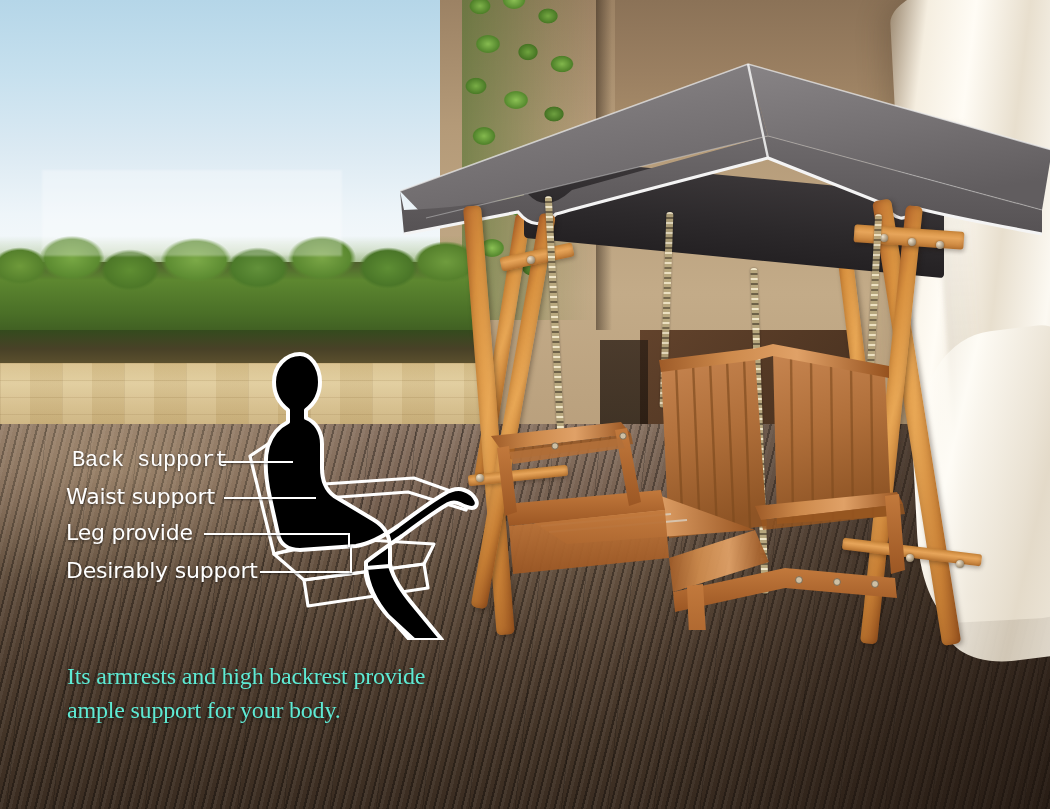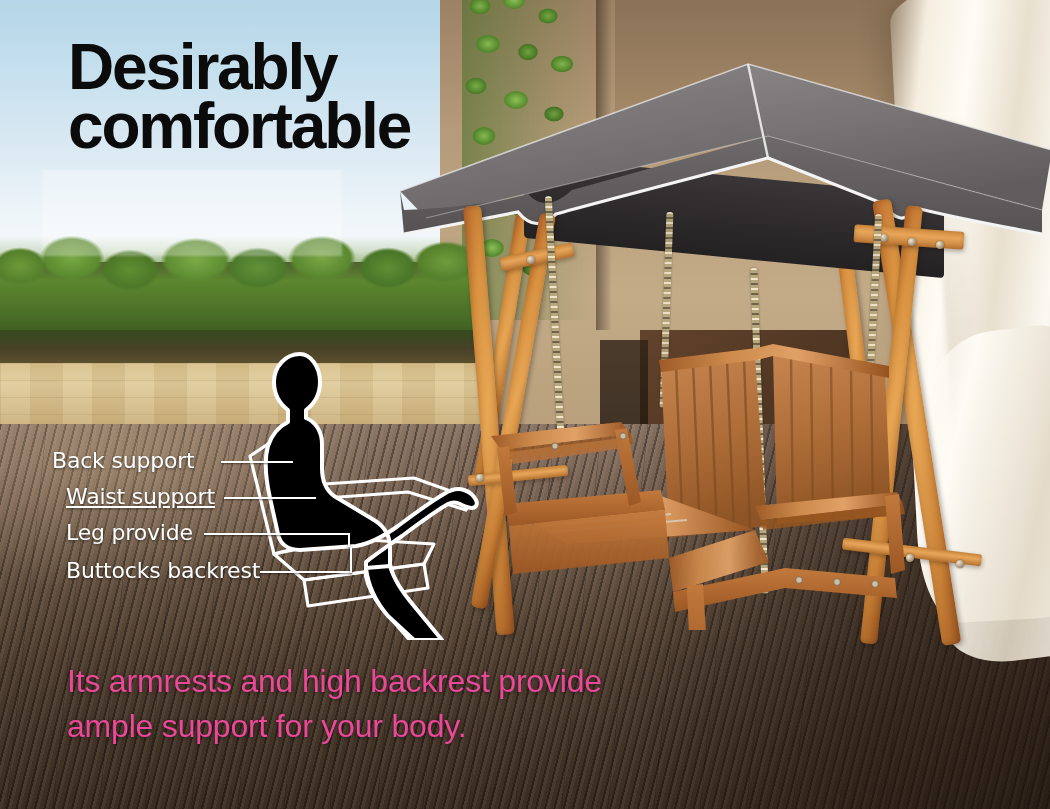--- a/index.html
+++ b/index.html
@@ -241,23 +241,23 @@
     font-family:"DejaVu Sans", sans-serif;
     text-shadow:0 1px 3px rgba(0,0,0,.55);
     white-space:nowrap;
   }
   .leader {
     position:absolute; height:2px; background:#ffffff;
     box-shadow:0 1px 2px rgba(0,0,0,.5);
   }
   .caption {
     position:absolute; left:67px; top:659px;
-    color:#ec4899; font-size:32px; line-height:1.42;
+    color:#5eead4; font-size:24px; line-height:1.42;
     letter-spacing:-.2px;
-    font-family:Liberation Sans, sans-serif;
+    font-family:Liberation Serif, serif;
     text-shadow:0 1px 4px rgba(0,0,0,.55);
     white-space:pre-line;
   }
 </style>
 </head>
 <body>
 
 <div id="stage">
 
   <div class="sky"></div>
@@ -471,25 +471,23 @@
 
   <div class="leader" style="left:221px; top:461px; width:72px;"></div>
   <div class="leader" style="left:224px; top:497px; width:92px;"></div>
   <div class="leader" style="left:204px; top:533px; width:146px;"></div>
   <div class="leader" style="left:260px; top:571px; width:92px;"></div>
   <div class="leader" style="left:350px; top:546px; width:2px; height:27px;"></div>
   <div class="leader" style="left:348px; top:533px; width:2px; height:14px;"></div>
 
   <div class="headline-box"></div>
 
-  <h1 class="headline">Desirably
-comfortable</h1>
-
-
-  <div class="callout" style="left:52px; top:448px;">Back support</div>
-  <div class="callout" style="left:66px; top:484px;text-decoration:underline;">Waist support</div>
+
+
+  <div class="callout" style="left:72px; top:448px;font-family:Liberation Mono, monospace;">Back support</div>
+  <div class="callout" style="left:66px; top:484px;">Waist support</div>
   <div class="callout" style="left:66px; top:520px;">Leg provide</div>
-  <div class="callout" style="left:66px; top:558px;">Buttocks backrest</div>
+  <div class="callout" style="left:66px; top:558px;">Desirably support</div>
 
   <div class="caption">Its armrests and high backrest provide
 ample support for your body.</div>
 
 </div>
 
 </body></html>

